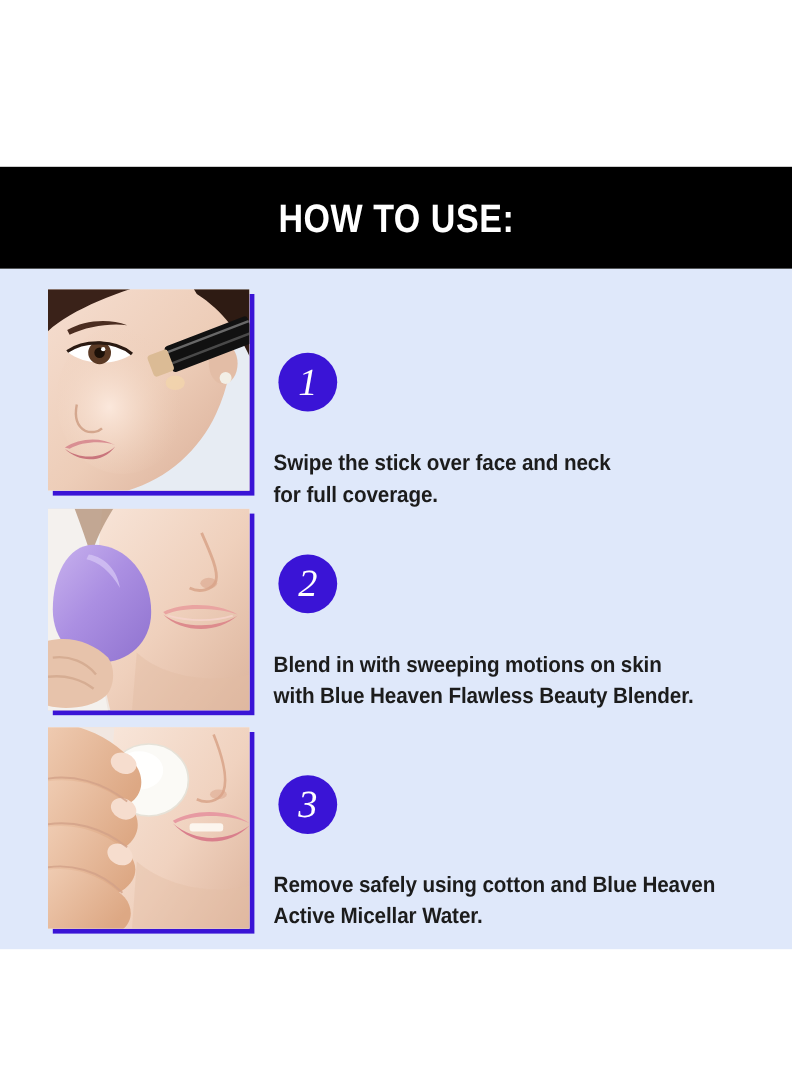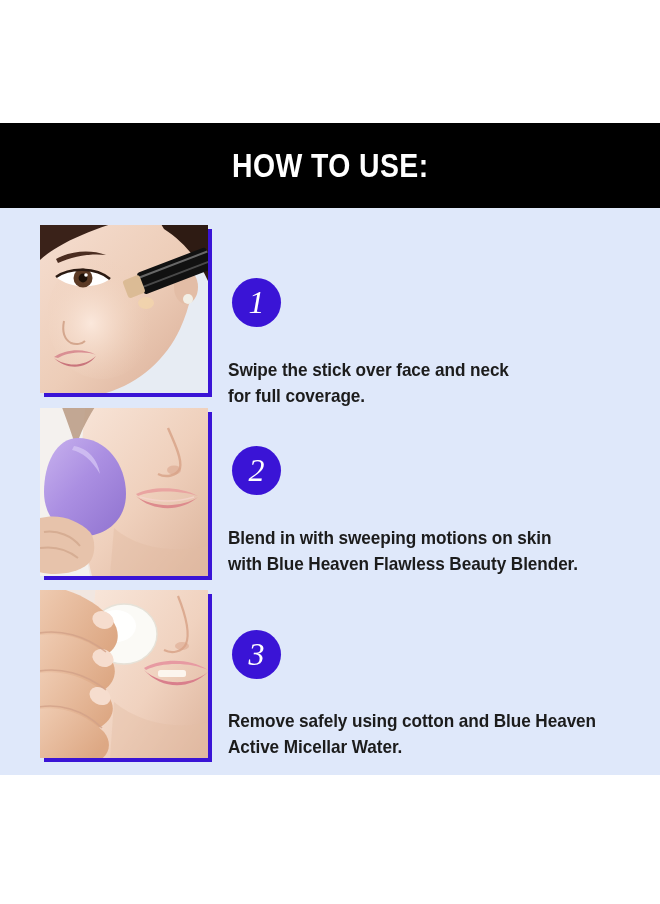--- a/index.html
+++ b/index.html
@@ -10,21 +10,21 @@
   body {
     width: 660px;
     height: 904px;
     position: relative;
     font-family: "Liberation Sans", sans-serif;
     overflow: hidden;
   }
 
   #page {
     position: absolute;
-    left: 0; top: 0;
+    left: 0; top: 16px;
     width: 660px;
     height: 728px;
     background: #ffffff;
   }
 
   
   .header-band {
     position: absolute;
     left: 0;
     top: 123px;

